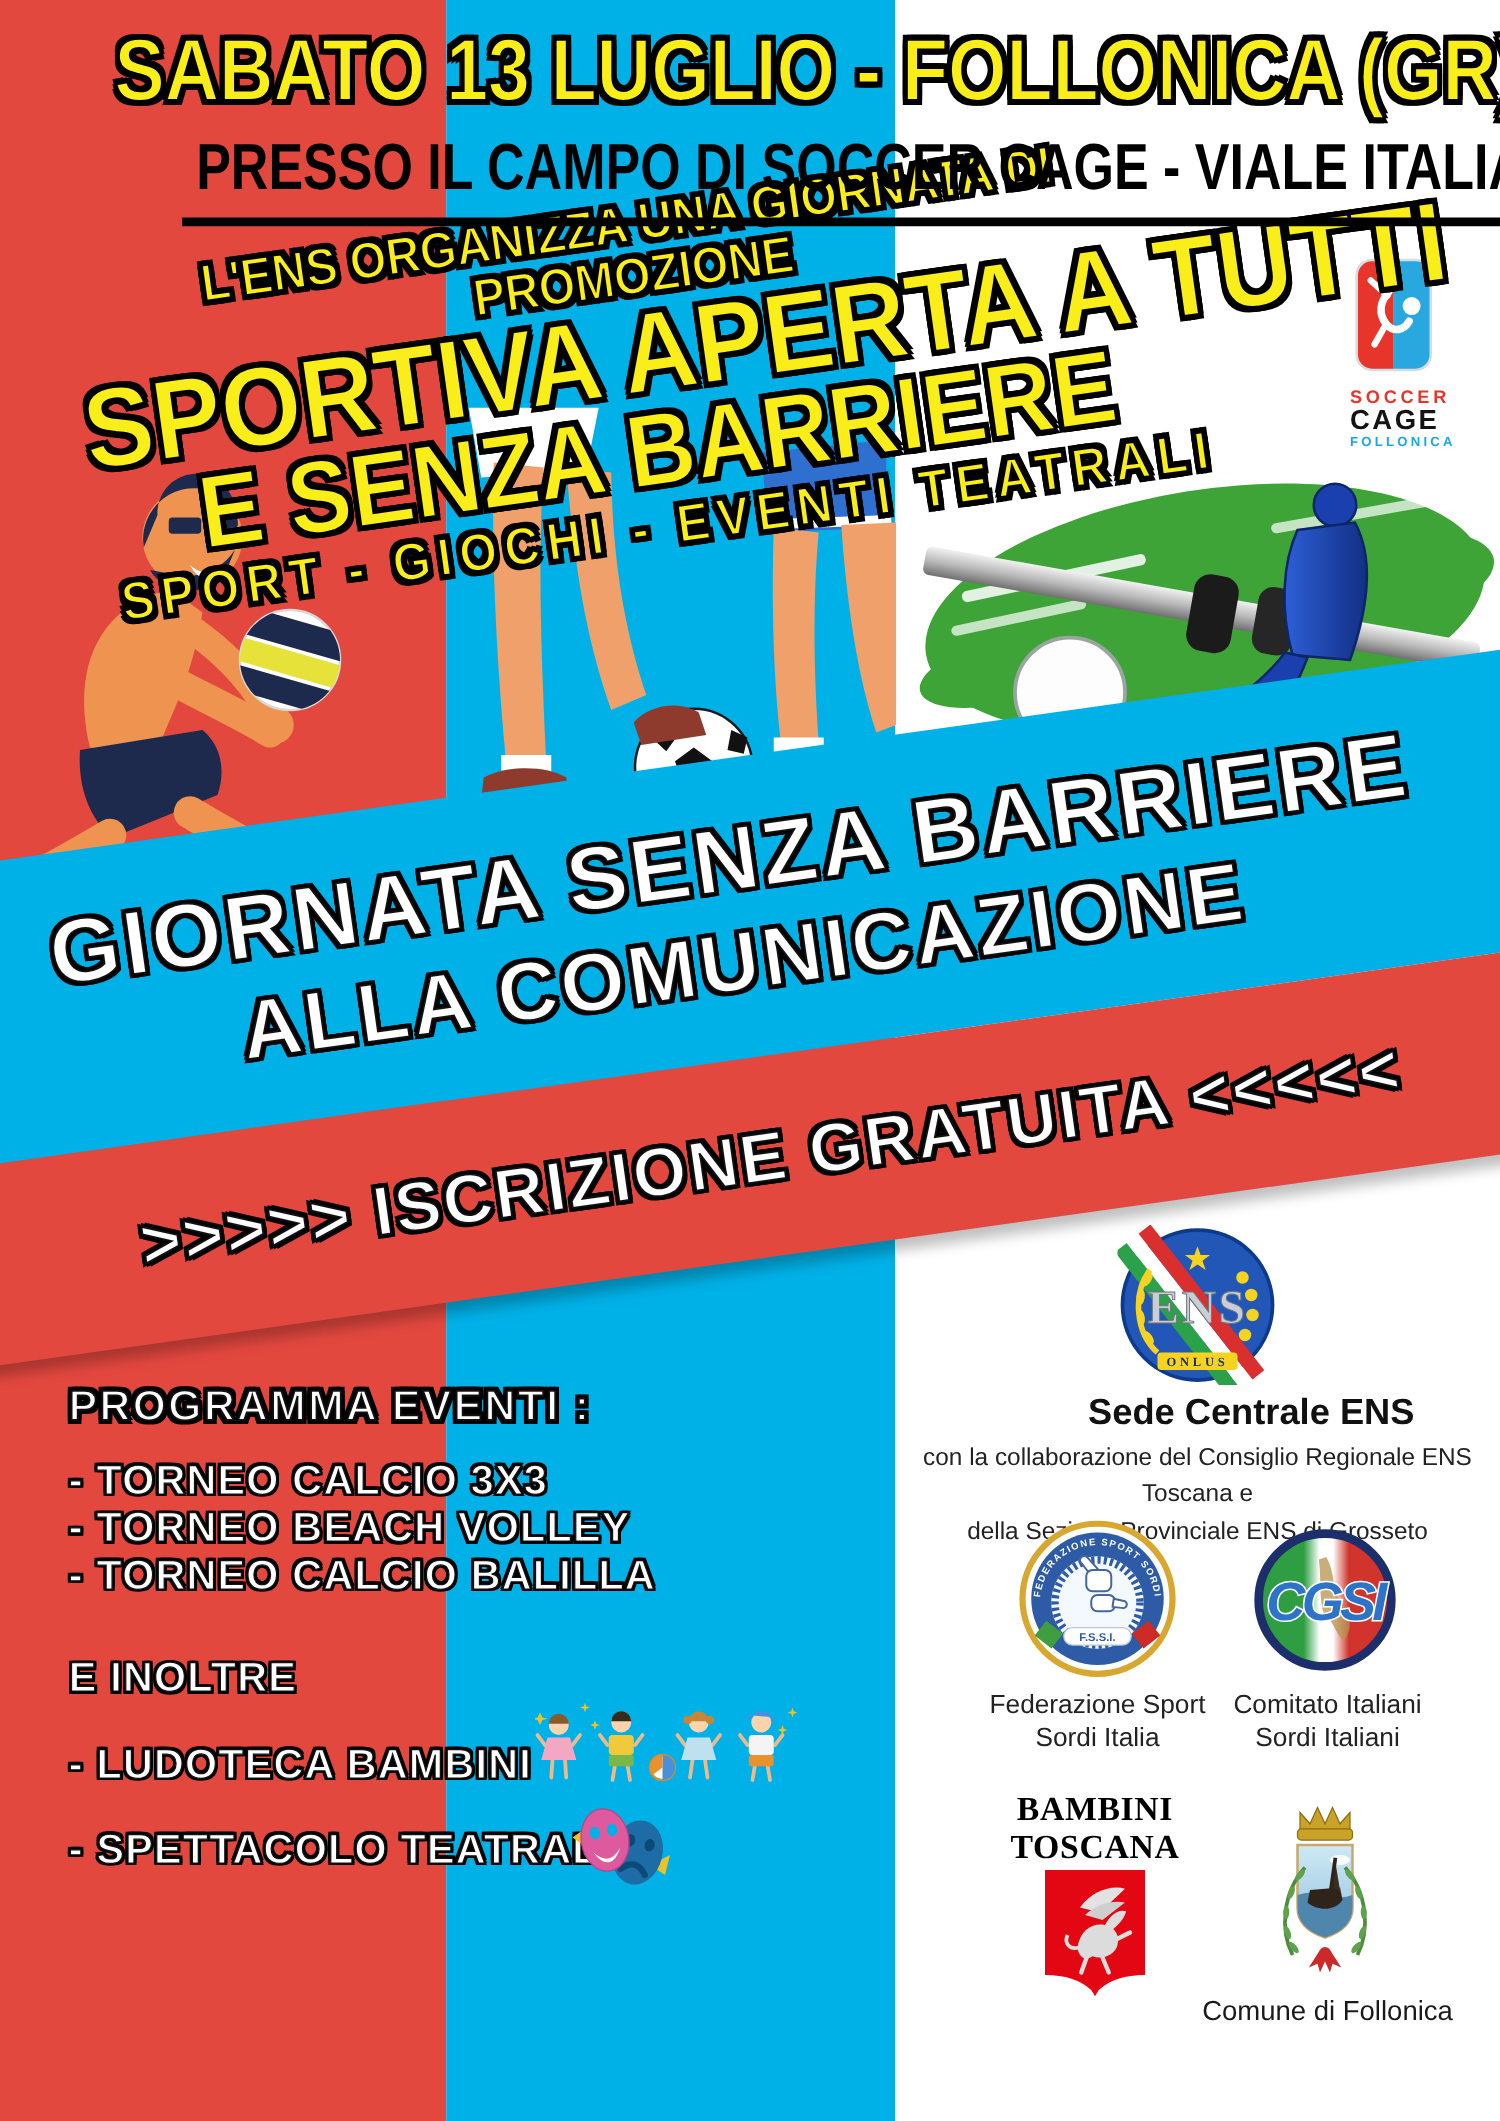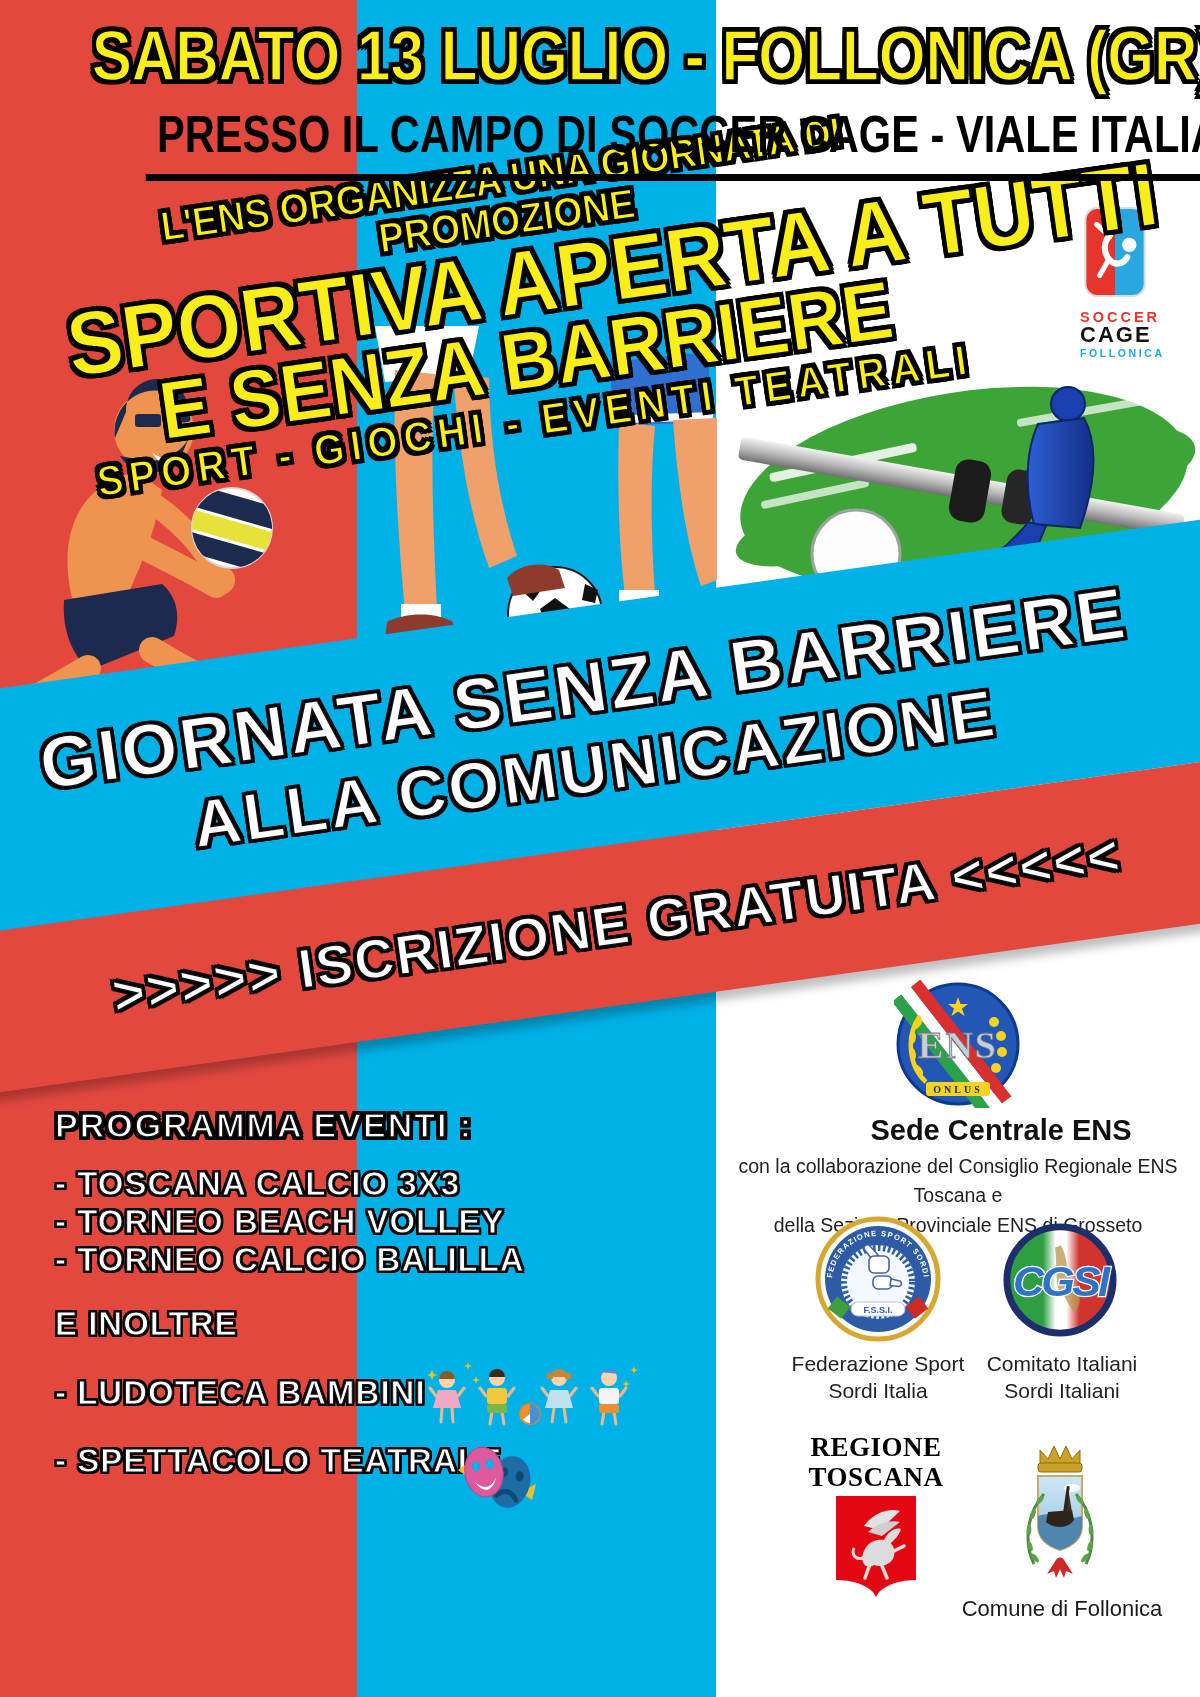--- a/index.html
+++ b/index.html
@@ -55,21 +55,21 @@
              justify-content:center;align-items:center;}
   .band-blue .b1{font-size:72px;font-weight:900;letter-spacing:3px;white-space:nowrap;}
   .band-blue .b2{font-size:66px;font-weight:900;letter-spacing:3px;margin-top:2px;white-space:nowrap;}
   .band-red{height:160px;background:#e3483f;display:flex;justify-content:center;align-items:center;
             box-shadow:0 9px 10px rgba(0,0,0,.25);}
   .band-red .reg{font-size:55px;font-weight:900;letter-spacing:2px;white-space:nowrap;}
   
   .program{position:absolute;z-index:4;left:55px;top:1106px;width:680px;font-weight:900;}
   .program .ph{font-size:34px;letter-spacing:2px;margin:0 0 20px 0;white-space:nowrap;}
   .program .item{font-size:33px;letter-spacing:1px;line-height:38px;white-space:nowrap;}
-  .program .gap1{margin-top:26px;}
+  .program .gap1{margin-top:44px;}
   .program .gap2{margin-top:31px;}
   .program .gap3{margin-top:30px;}
   
   .sp{position:absolute;z-index:2;color:#222;}
   .ens-logo{left:894px;top:980px;}
   .ens-name{left:716px;top:1114px;width:484px;text-align:center;font-weight:700;font-size:29px;color:#111;padding-left:43px;}
   .ens-collab{left:716px;top:1152px;width:484px;text-align:center;font-size:19.5px;line-height:1.5;}
   .fssi-logo{left:815px;top:1216px;}
   .cgsi-logo{left:1002px;top:1222px;}
   .fssi-cap{left:760px;top:1350px;width:236px;text-align:center;font-size:21px;line-height:1.3;}
@@ -218,21 +218,21 @@
       <div class="b1 ow">GIORNATA SENZA BARRIERE</div>
       <div class="b2 ow">ALLA COMUNICAZIONE</div>
     </div>
     <div class="band-red">
       <div class="reg ow">&gt;&gt;&gt;&gt;&gt; ISCRIZIONE GRATUITA &lt;&lt;&lt;&lt;&lt;</div>
     </div>
   </div>
 
   <div class="program">
     <div class="ph ow">PROGRAMMA EVENTI :</div>
-    <div class="item ow-sm">- TOSCANA CALCIO 3X3</div>
+    <div class="item ow-sm">- TORNEO CALCIO 3X3</div>
     <div class="item ow-sm">- TORNEO BEACH VOLLEY</div>
     <div class="item ow-sm">- TORNEO CALCIO BALILLA</div>
     <div class="item ow-sm gap1">E INOLTRE</div>
     <div class="item ow-sm gap2">- LUDOTECA BAMBINI</div>
     <div class="item ow-sm gap3">- SPETTACOLO TEATRALE</div>
   </div>
 
   <svg class="ill kids" width="212" height="80" viewBox="0 0 212 80">
     <g stroke="#f0b98a" stroke-width="3" stroke-linecap="round">
       <line x1="8" y1="46" x2="2" y2="38"></line>
@@ -369,21 +369,21 @@
     <circle cx="59" cy="59" r="54" fill="url(#cgflag)" stroke="#1c2f6b" stroke-width="7"></circle>
     <path d="M60,24 C68,38 64,50 72,60 C80,70 82,84 74,92 C68,87 66,76 58,70 C54,58 56,40 54,26 Z" fill="#b7934e" opacity=".75"></path>
     <text x="59" y="75" text-anchor="middle" font-weight="bold" font-style="italic" font-size="44" fill="#2d74c8" stroke="#ffffff" stroke-width="2.5" paint-order="stroke" letter-spacing="-3">CGSI</text>
   </svg>
   <div class="sp cgsi-cap">
     <div>Comitato Italiani</div>
     <div>Sordi Italiani</div>
   </div>
 
   <div class="sp tosc-text">
-    <div>REGIONE</div>
+    <div>BAMBINI</div>
     <div>TOSCANA</div>
   </div>
   <svg class="sp tosc-shield" width="84" height="104" viewBox="0 0 84 104">
     <path d="M2,2 H82 V86 Q58,86 45,98 L42,103 L39,98 Q26,86 2,86 Z" fill="#e30613"></path>
     <g>
       <path d="M30,32 C40,18 56,14 66,17 L46,36 Z" fill="#e2e2e2"></path>
       <path d="M34,38 C44,28 58,26 66,28 L48,42 Z" fill="#cfcfcf"></path>
       <path d="M28,64 C30,50 40,44 50,46 C58,48 62,54 60,62 C58,70 48,74 40,71 C34,75 29,72 28,64 Z" fill="#dcdcdc"></path>
       <path d="M50,46 C54,38 61,33 67,35 C65,42 60,46 56,50 Z" fill="#dcdcdc"></path>
       <g stroke="#dcdcdc" stroke-width="3.5" stroke-linecap="round">

